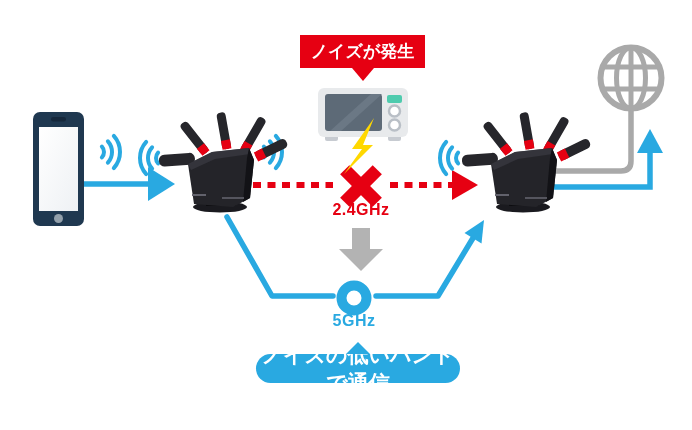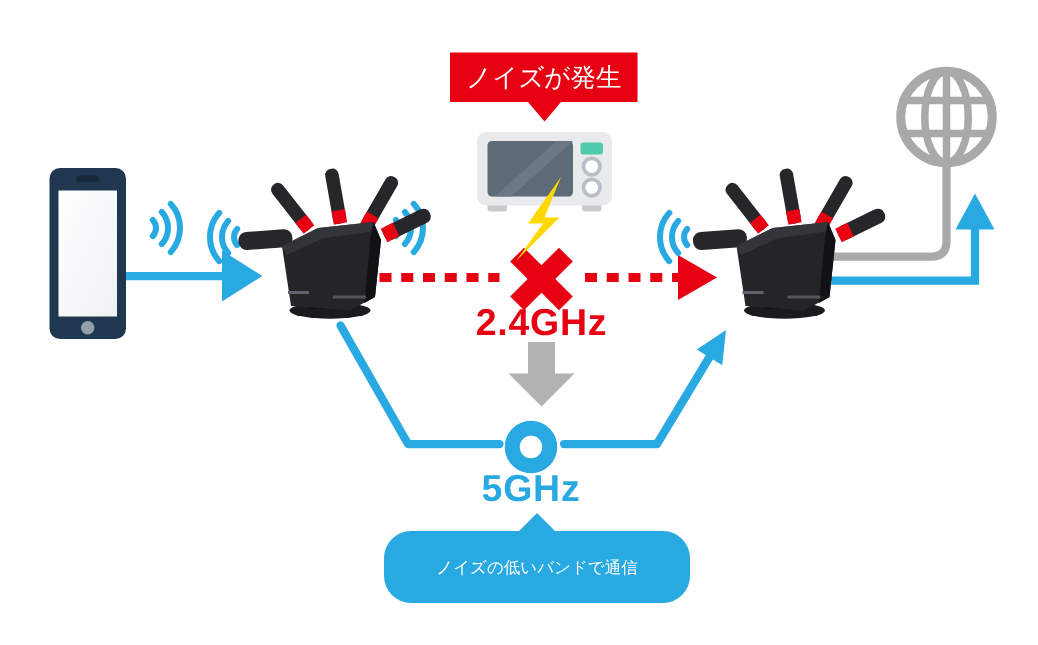--- a/index.html
+++ b/index.html
@@ -2,36 +2,36 @@
 <html><head>
 <meta charset="utf-8">
 <style>
   html,body{margin:0;padding:0;background:#fff;}
   .stage{
     position:relative;width:692px;height:430px;background:#ffffff;
     font-family:"Liberation Sans","DejaVu Sans",sans-serif;overflow:hidden;
   }
   .stage svg{position:absolute;left:0;top:0;}
   .callout{
-    position:absolute;color:#ffffff;font-weight:normal;text-align:center;
+    position:absolute;color:#ffffff;font-weight:bold;text-align:center;
     display:flex;align-items:center;justify-content:center;
   }
   .callout-red{left:300px;top:35px;width:125px;height:33px;background:#e60012;font-size:17px;}
-  .callout-blue{left:256px;top:354px;width:204px;height:48px;background:#29a9e1;font-size:11px;border-radius:18px;}
+  .callout-blue{left:256px;top:354px;width:204px;height:29px;background:#29a9e1;font-size:21px;border-radius:18px;}
   .tail-down{
     position:absolute;top:100%;left:50%;margin-left:-11px;width:0;height:0;
     border-left:11px solid transparent;border-right:11px solid transparent;
     border-top:13px solid #e60012;
   }
   .tail-up{
     position:absolute;bottom:100%;left:50%;margin-left:-12px;width:0;height:0;
     border-left:12px solid transparent;border-right:12px solid transparent;
     border-bottom:12px solid #29a9e1;
   }
-  .band-label{position:absolute;font-weight:bold;font-size:25px;text-align:center;letter-spacing:0.5px;}
+  .band-label{position:absolute;font-weight:bold;font-size:16px;text-align:center;letter-spacing:0.5px;}
   .band-red{left:301px;top:201px;width:120px;color:#e60012;}
   .band-blue{left:304px;top:312px;width:100px;color:#29a9e1;text-align:center;}
 </style>
 </head>
 <body>
 
 <div class="stage">
 
   <svg width="692" height="430" viewBox="0 0 692 430">
     <defs>

